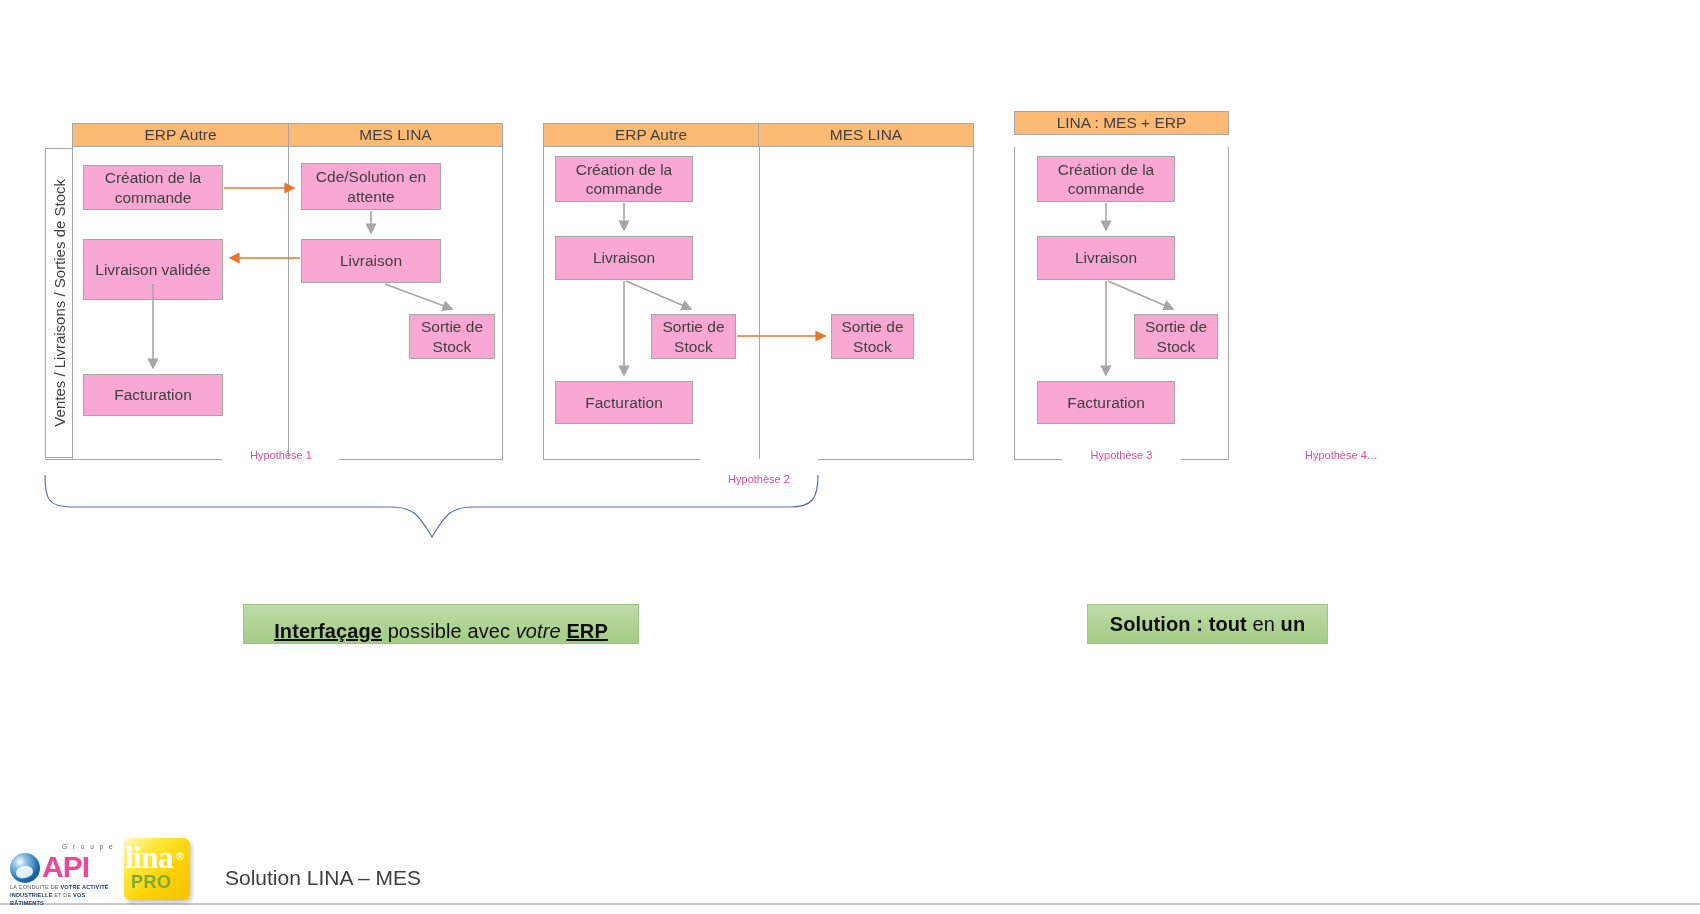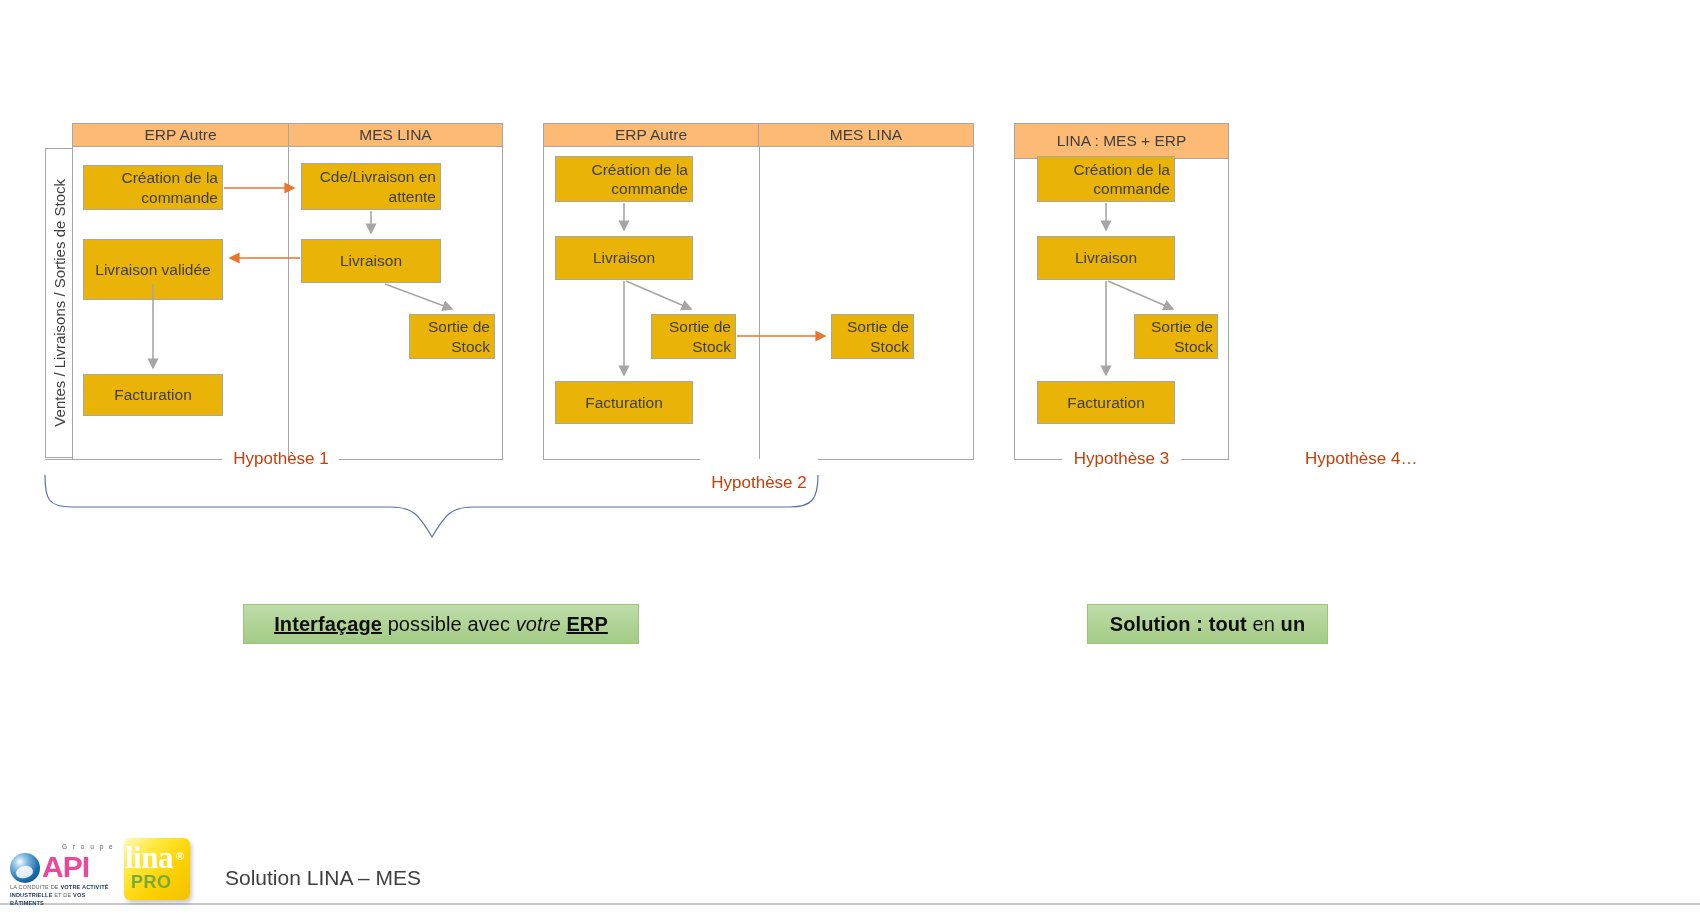--- a/index.html
+++ b/index.html
@@ -18,26 +18,26 @@
 
   .slide {
     position: absolute;
     inset: 0;
   }
 
   
   .node {
     position: absolute;
     border: 1.3px solid #a6a6a6;
-    background: #eab308;
+    background: #f9a8d4;
     box-sizing: border-box;
     display: flex;
     align-items: center;
     justify-content: center;
-    text-align: right;
+    text-align: center;
     font-size: 15.5px;
     line-height: 1.25;
     color: #3f3f3f;
     padding: 2px 4px;
   }
   .lane-header {
     position: absolute;
     box-sizing: border-box;
     border: 1.3px solid #a6a6a6;
     display: flex;
@@ -85,22 +85,22 @@
   
   .arrow-svg {
     position: absolute;
     overflow: visible;
     pointer-events: none;
   }
 
   
   .hyp-label {
     position: absolute;
-    font-size: 17px;
-    color: #c2410c;
+    font-size: 11px;
+    color: #ec4899;
     white-space: nowrap;
     text-align: center;
   }
 
   
   .callout {
     position: absolute;
     box-sizing: border-box;
     background: linear-gradient(180deg, #bedcaa 0%, #aed292 60%, #a4cb86 100%);
     border: 1px solid #9bc47c;
@@ -261,21 +261,21 @@
     <div class="lane-body" style="left:72px; top:147px; width:431px; height:312px;"></div>
     <div class="lane-divider" style="left:288px; top:147px; height:312px;"></div>
 
     <div class="bottom-seg" style="left:45px; top:459px; width:177px;"></div>
     <div class="bottom-seg" style="left:339px; top:459px; width:164px;"></div>
 
     <div class="node" style="left:83px; top:165px; width:140px; height:45px;">
       <span>Création de la commande</span>
     </div>
     <div class="node" style="left:301px; top:163px; width:140px; height:47px;">
-      <span>Cde/Livraison en attente</span>
+      <span>Cde/Solution en attente</span>
     </div>
     <div class="node" style="left:83px; top:239px; width:140px; height:61px;">
       <span>Livraison validée</span>
     </div>
     <div class="node" style="left:301px; top:239px; width:140px; height:44px;">
       <span>Livraison</span>
     </div>
     <div class="node" style="left:409px; top:314px; width:86px; height:45px;">
       <span>Sortie de Stock</span>
     </div>
@@ -355,21 +355,21 @@
       <line x1="737" y1="336" x2="825" y2="336" stroke="#e8762c" stroke-width="1.6" marker-end="url(#ah2-orange)"></line>
     </svg>
 
     <div class="hyp-label" style="left:700px; top:449px; width:118px;margin-top:24px;">
       <span>Hypothèse 2</span>
     </div>
   </div>
 
   <div>
 
-    <div class="lane-header" style="left:1014px; top:123px; width:215px; height:36px;">
+    <div class="lane-header" style="left:1014px; top:111px; width:215px; height:24px;">
       <span>LINA : MES + ERP</span>
     </div>
 
     <div class="lane-body" style="left:1014px; top:147px; width:215px; height:312px;"></div>
 
     <div class="bottom-seg" style="left:1014px; top:459px; width:48px;"></div>
     <div class="bottom-seg" style="left:1181px; top:459px; width:48px;"></div>
 
     <div class="node" style="left:1037px; top:156px; width:138px; height:46px;">
       <span>Création de la commande</span>
@@ -402,21 +402,21 @@
 
   <div class="hyp-label" style="left:1305px; top:449px; width:160px; text-align:left;">
     <span>Hypothèse 4…</span>
   </div>
 
   <svg class="brace-svg" style="left:0; top:455px; width:900px; height:120px;">
     <path d="M45,20 C45,44 48,52 72,52 L390,52 C412,52 418,58 432,82
              C446,58 452,52 474,52 L790,52 C812,52 818,44 818,20" fill="none" stroke="#5b6fa8" stroke-width="1.2"></path>
   </svg>
 
-  <div class="callout" style="left:243px; top:604px; width:396px; height:40px;">
+  <div class="callout" style="left:243px; top:604px; width:396px; height:40px;align-items:flex-end;">
     <span><b><u>Interfaçage</u></b> possible avec <i>votre</i> <b><u>ERP</u></b></span>
   </div>
 
   <div class="callout" style="left:1087px; top:604px; width:241px; height:40px;">
     <span><b>Solution : tout</b> en <b>un</b></span>
   </div>
 
   <div class="footer-rule"></div>
 
   <div class="api-logo">

